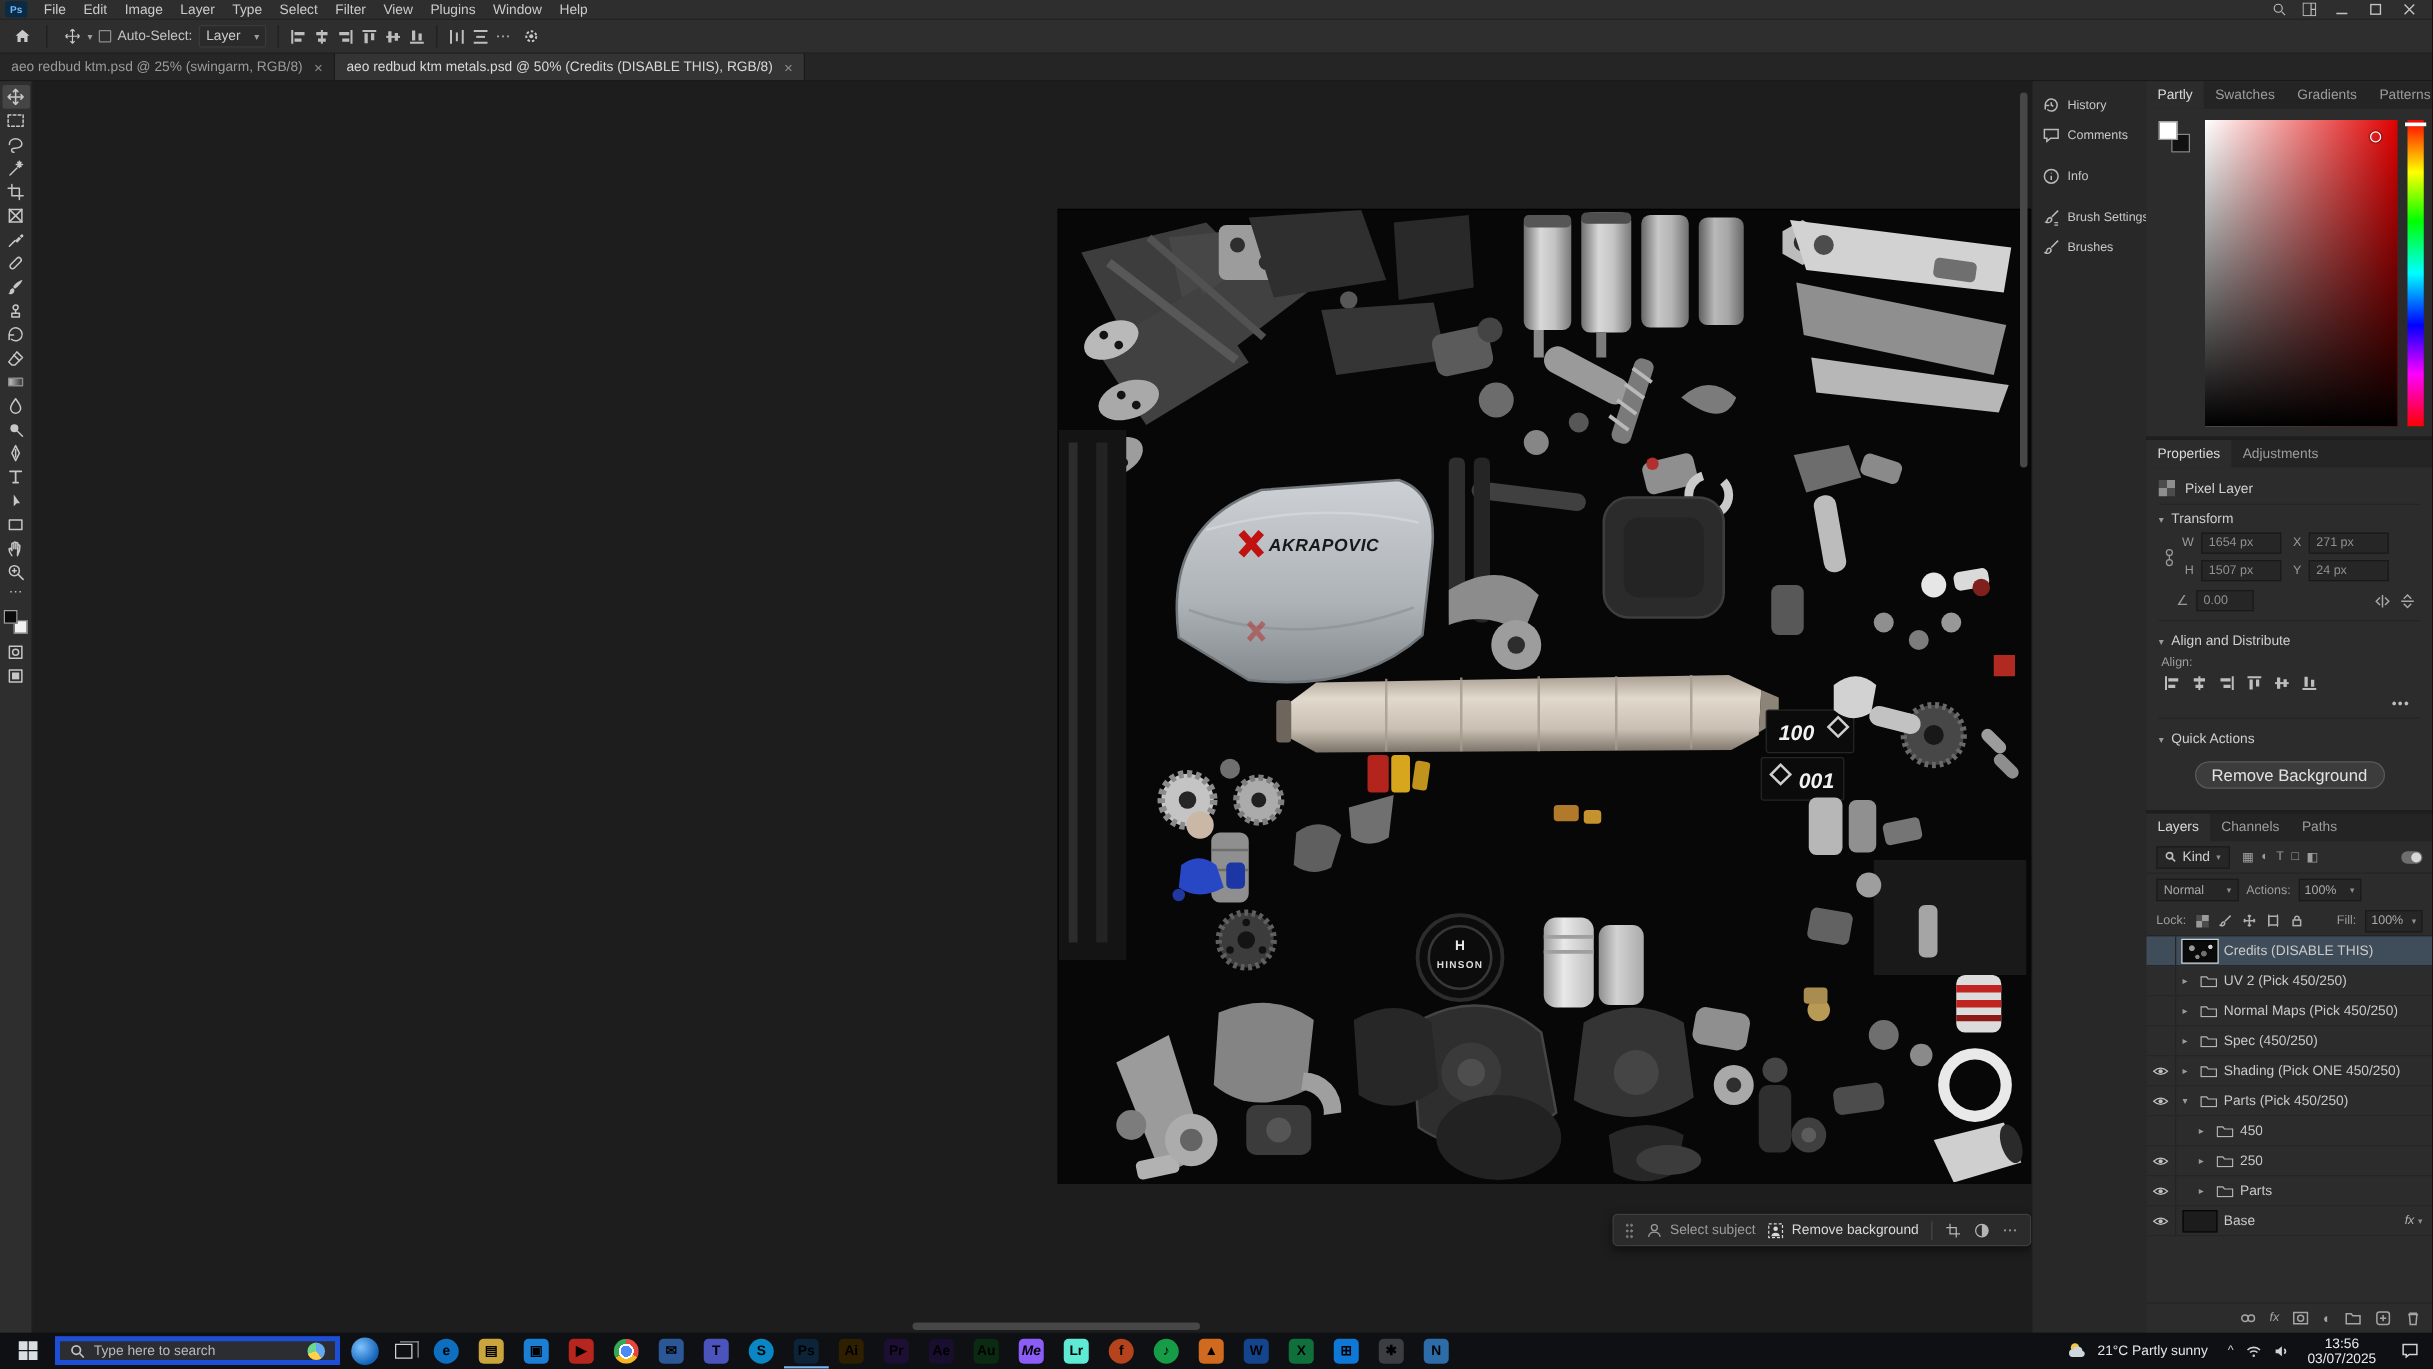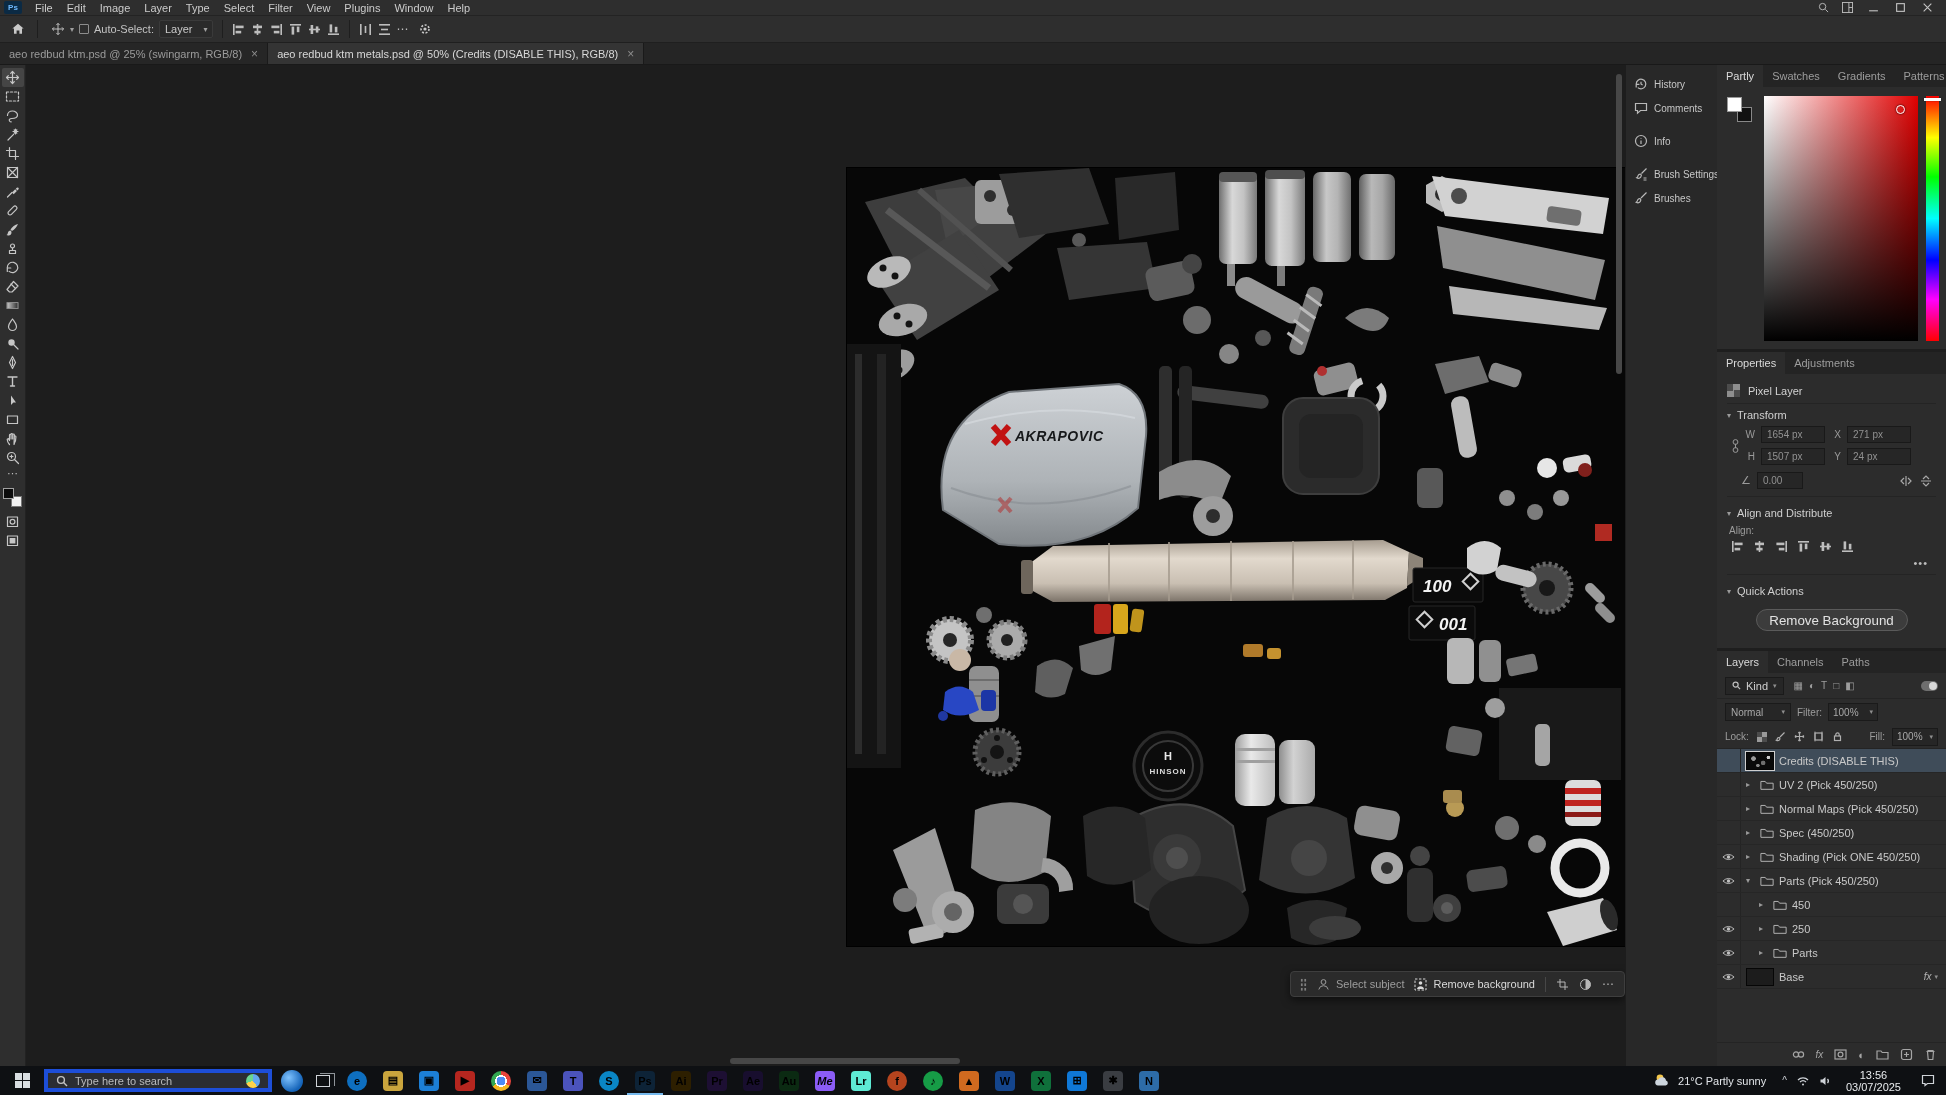--- a/index.html
+++ b/index.html
@@ -977,21 +977,21 @@
             <span>◧</span>
           </span>
           <span class="lp-switch"></span>
         </div>
 
         <div class="lp-blend">
           <span class="blend-box">
             <span>Normal</span>
               <span class="caret">▾</span>
           </span>
-          <span class="dim-label">Filter:</span>
+          <span class="dim-label">Actions:</span>
           <span class="op-box">
             <span>100%</span>
               <span class="caret">▾</span>
           </span>
         </div>
 
         <div class="lp-lock">
           <span>Lock:</span>
           <span class="lock-ico">
               <span class="mini-checker"></span>

